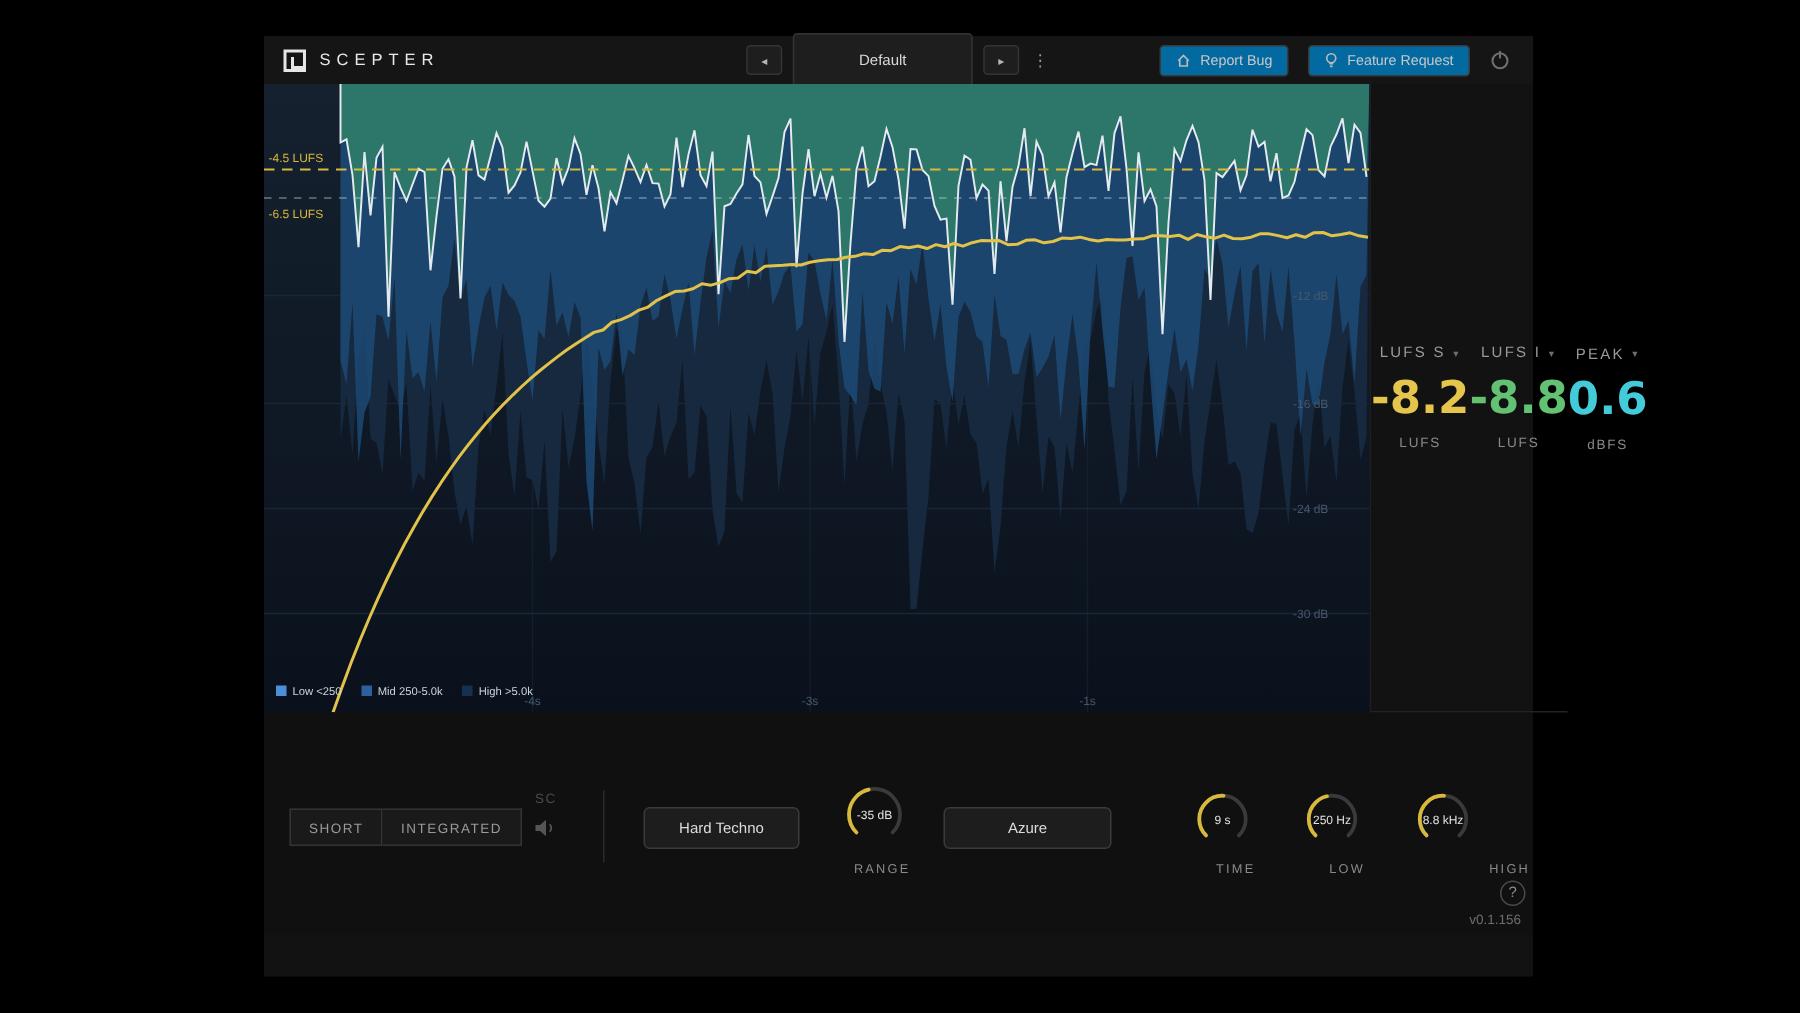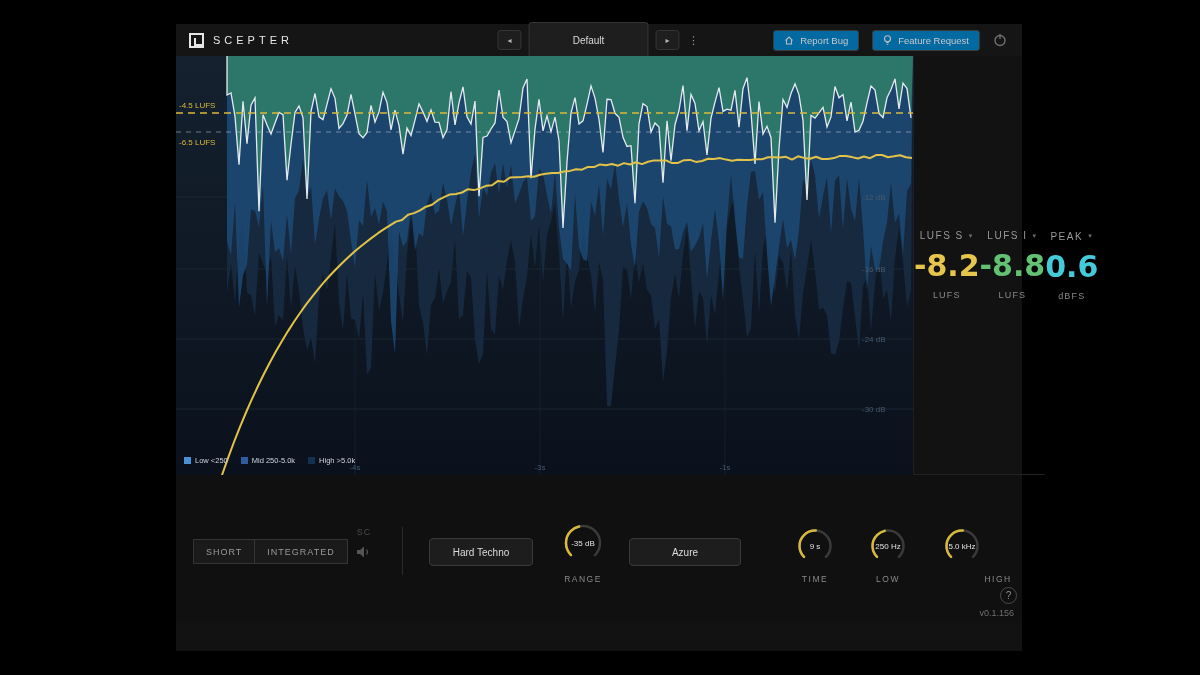--- a/index.html
+++ b/index.html
@@ -80,21 +80,21 @@
               background:#2a2a2a; }
   .pill-btn { position:absolute; height:28px; background:#1d1d1d; border:1px solid #3a3a3a;
               border-radius:4px; color:#dcdcdc; font-size:10px; display:flex;
               align-items:center; justify-content:center; cursor:pointer; }
   .knob { position:absolute; cursor:pointer; }
   .knob svg path { fill:none; stroke-linecap:round; }
   .knob .track { stroke:#3a3a3a; stroke-width:2.5; }
   .knob .arc { stroke:#d9b93c; stroke-width:2.5; }
   .knob-value { position:absolute; inset:0; display:flex; align-items:center;
                 justify-content:center; color:#e2e2e2; font-size:8px; }
-  .knob-label { position:absolute; text-align:center; color:#8a8a8a; font-size:8.5px;
+  .knob-label { position:absolute; text-align:right; color:#8a8a8a; font-size:8.5px;
                 letter-spacing:1.5px; }
   .help-btn { position:absolute; left:824px; top:112px; width:17px; height:17px;
               border:1px solid #4a4a4a; border-radius:50%; color:#8a8a8a; font-size:10px;
               display:flex; align-items:center; justify-content:center; cursor:pointer; }
   .version { position:absolute; right:8px; bottom:5px; color:#6e6e6e; font-size:9px; }
 </style>
 </head>
 <body>
 
 <div class="stage">
@@ -260,21 +260,21 @@
         </svg>
         <span class="knob-value">250 Hz</span>
       </div>
       <div class="knob-label" style="left:690px;top:99px;width:44px">LOW</div>
 
       <div class="knob" style="left:764px;top:49px;width:44px;height:44px">
         <svg width="44" height="44" viewBox="0 0 44 44">
           <path class="track" d="M 11.04 32.96 A 15.5 15.5 0 1 1 32.96 32.96"></path>
           <path class="arc" d="M 11.04 32.96 A 15.5 15.5 0 1 1 32.96 32.96" stroke-dasharray="37 999"></path>
         </svg>
-        <span class="knob-value">5.0 kHz</span>
+        <span class="knob-value">8.8 kHz</span>
       </div>
       <div class="knob-label" style="left:800px;top:99px;width:44px">HIGH</div>
 
       <div class="help-btn">?</div>
       <div class="version">v0.1.156</div>
     </div>
 
   </div>
 </div>
 

